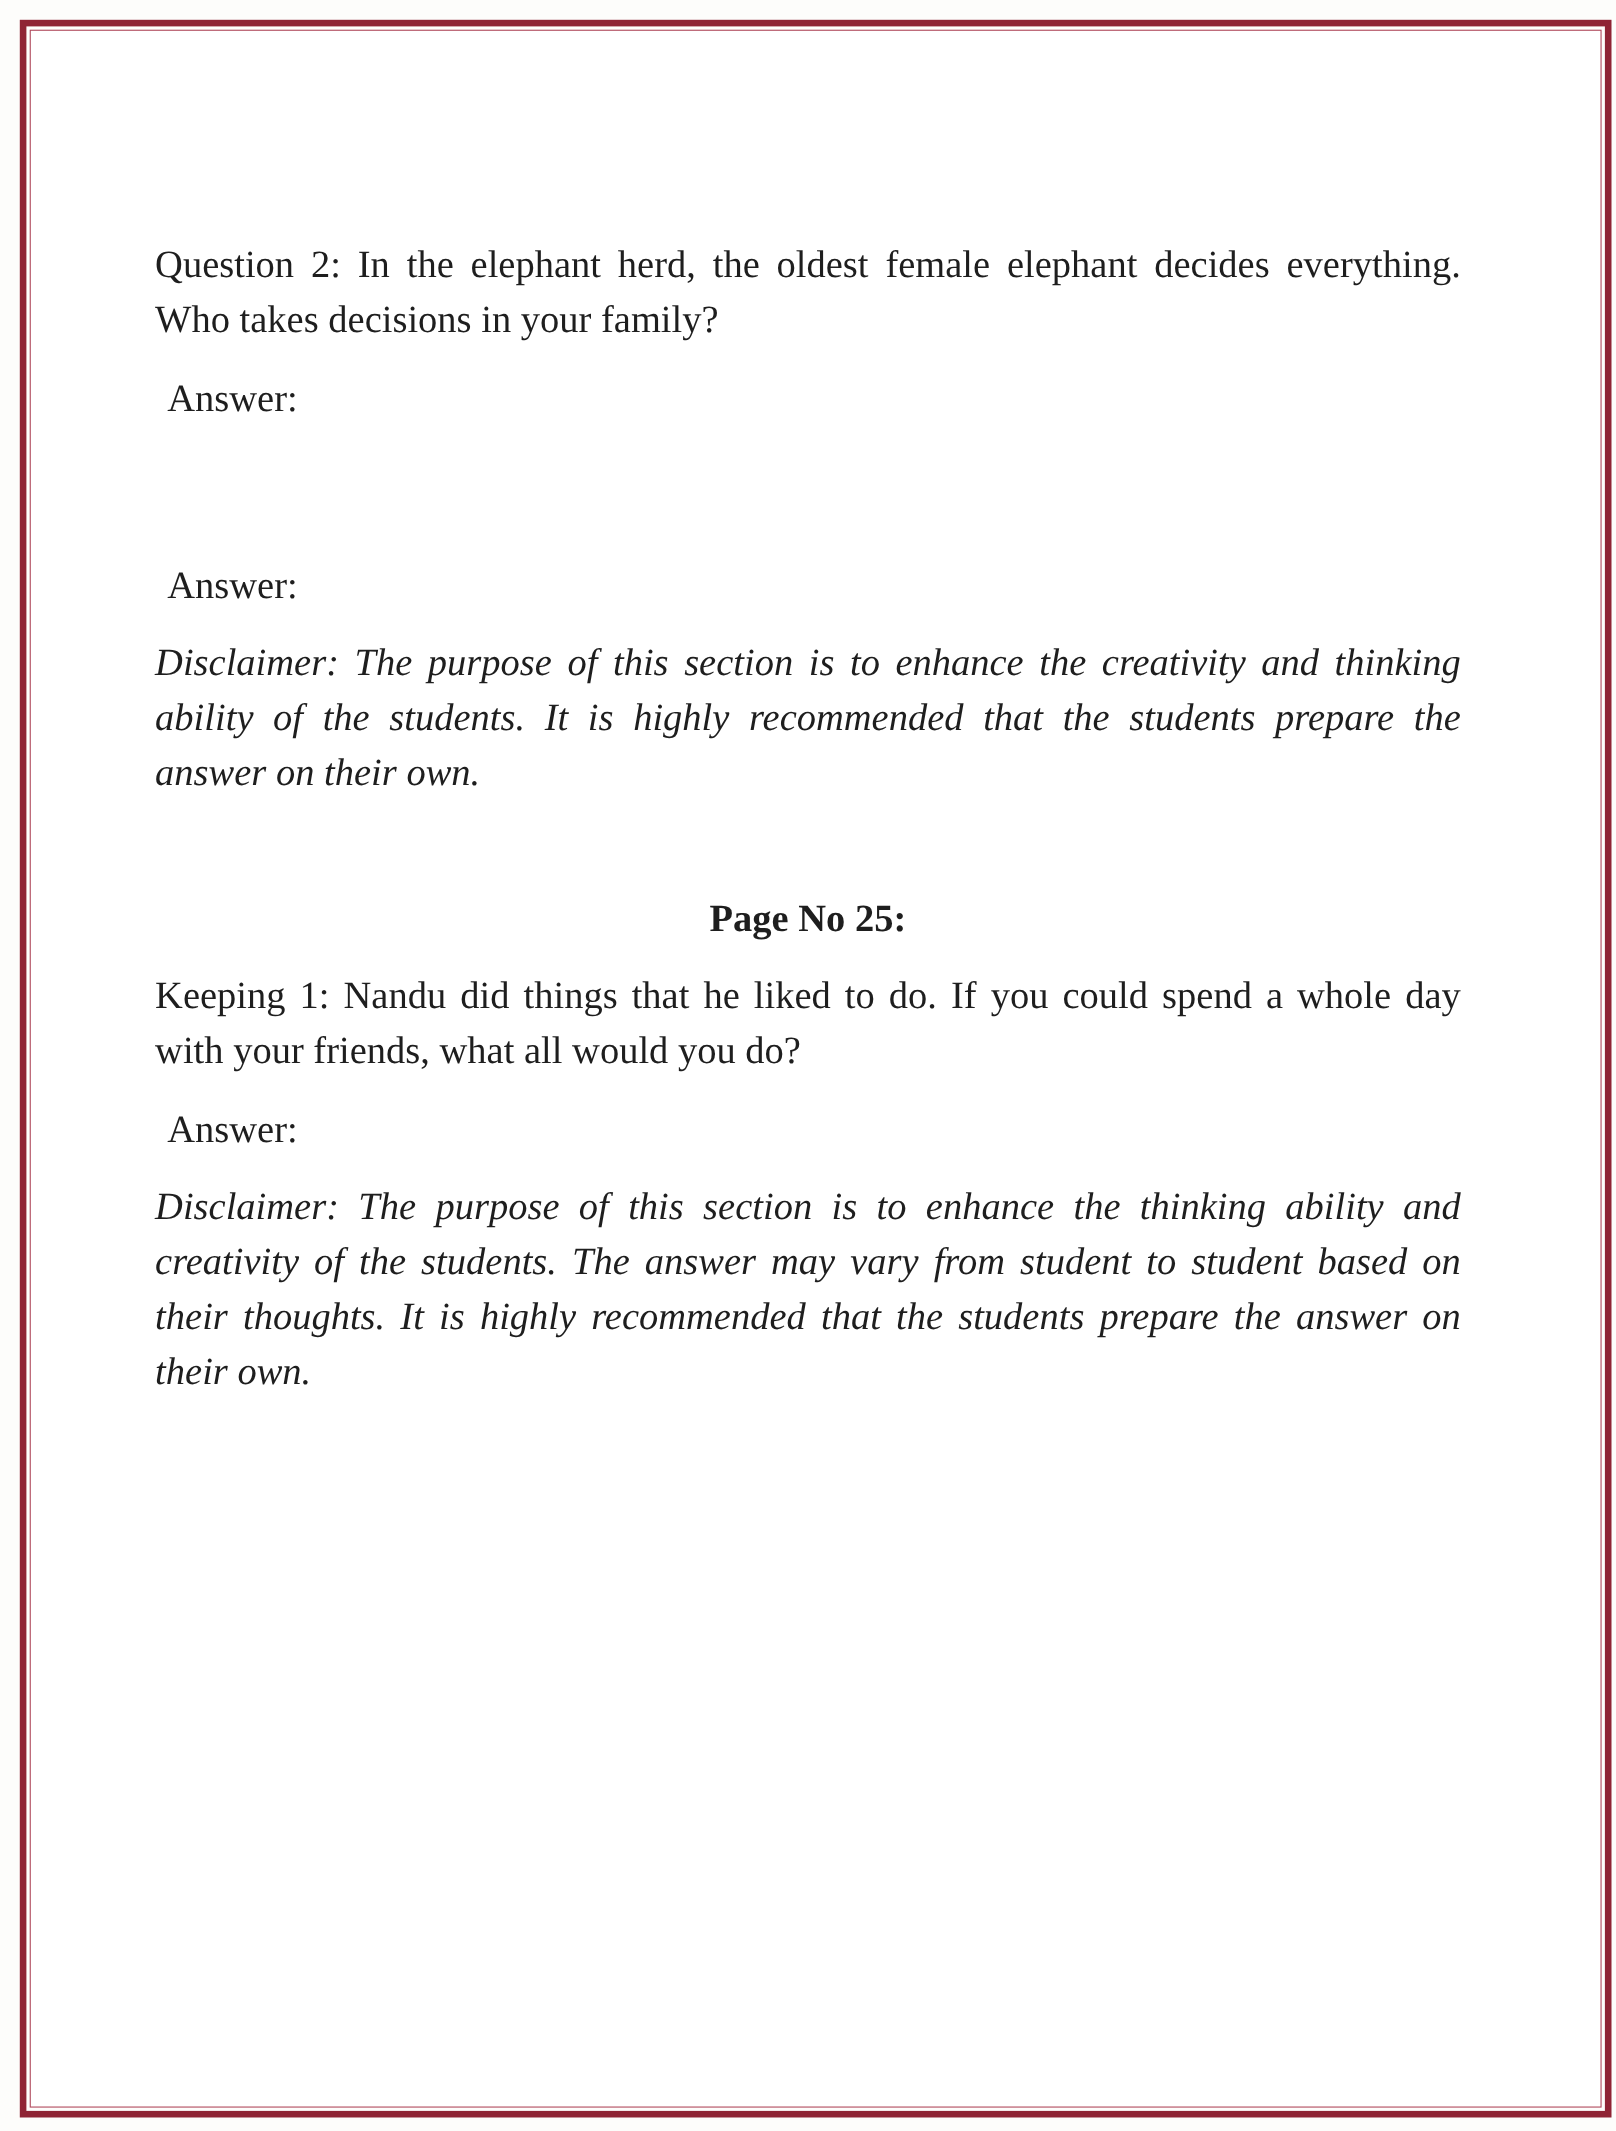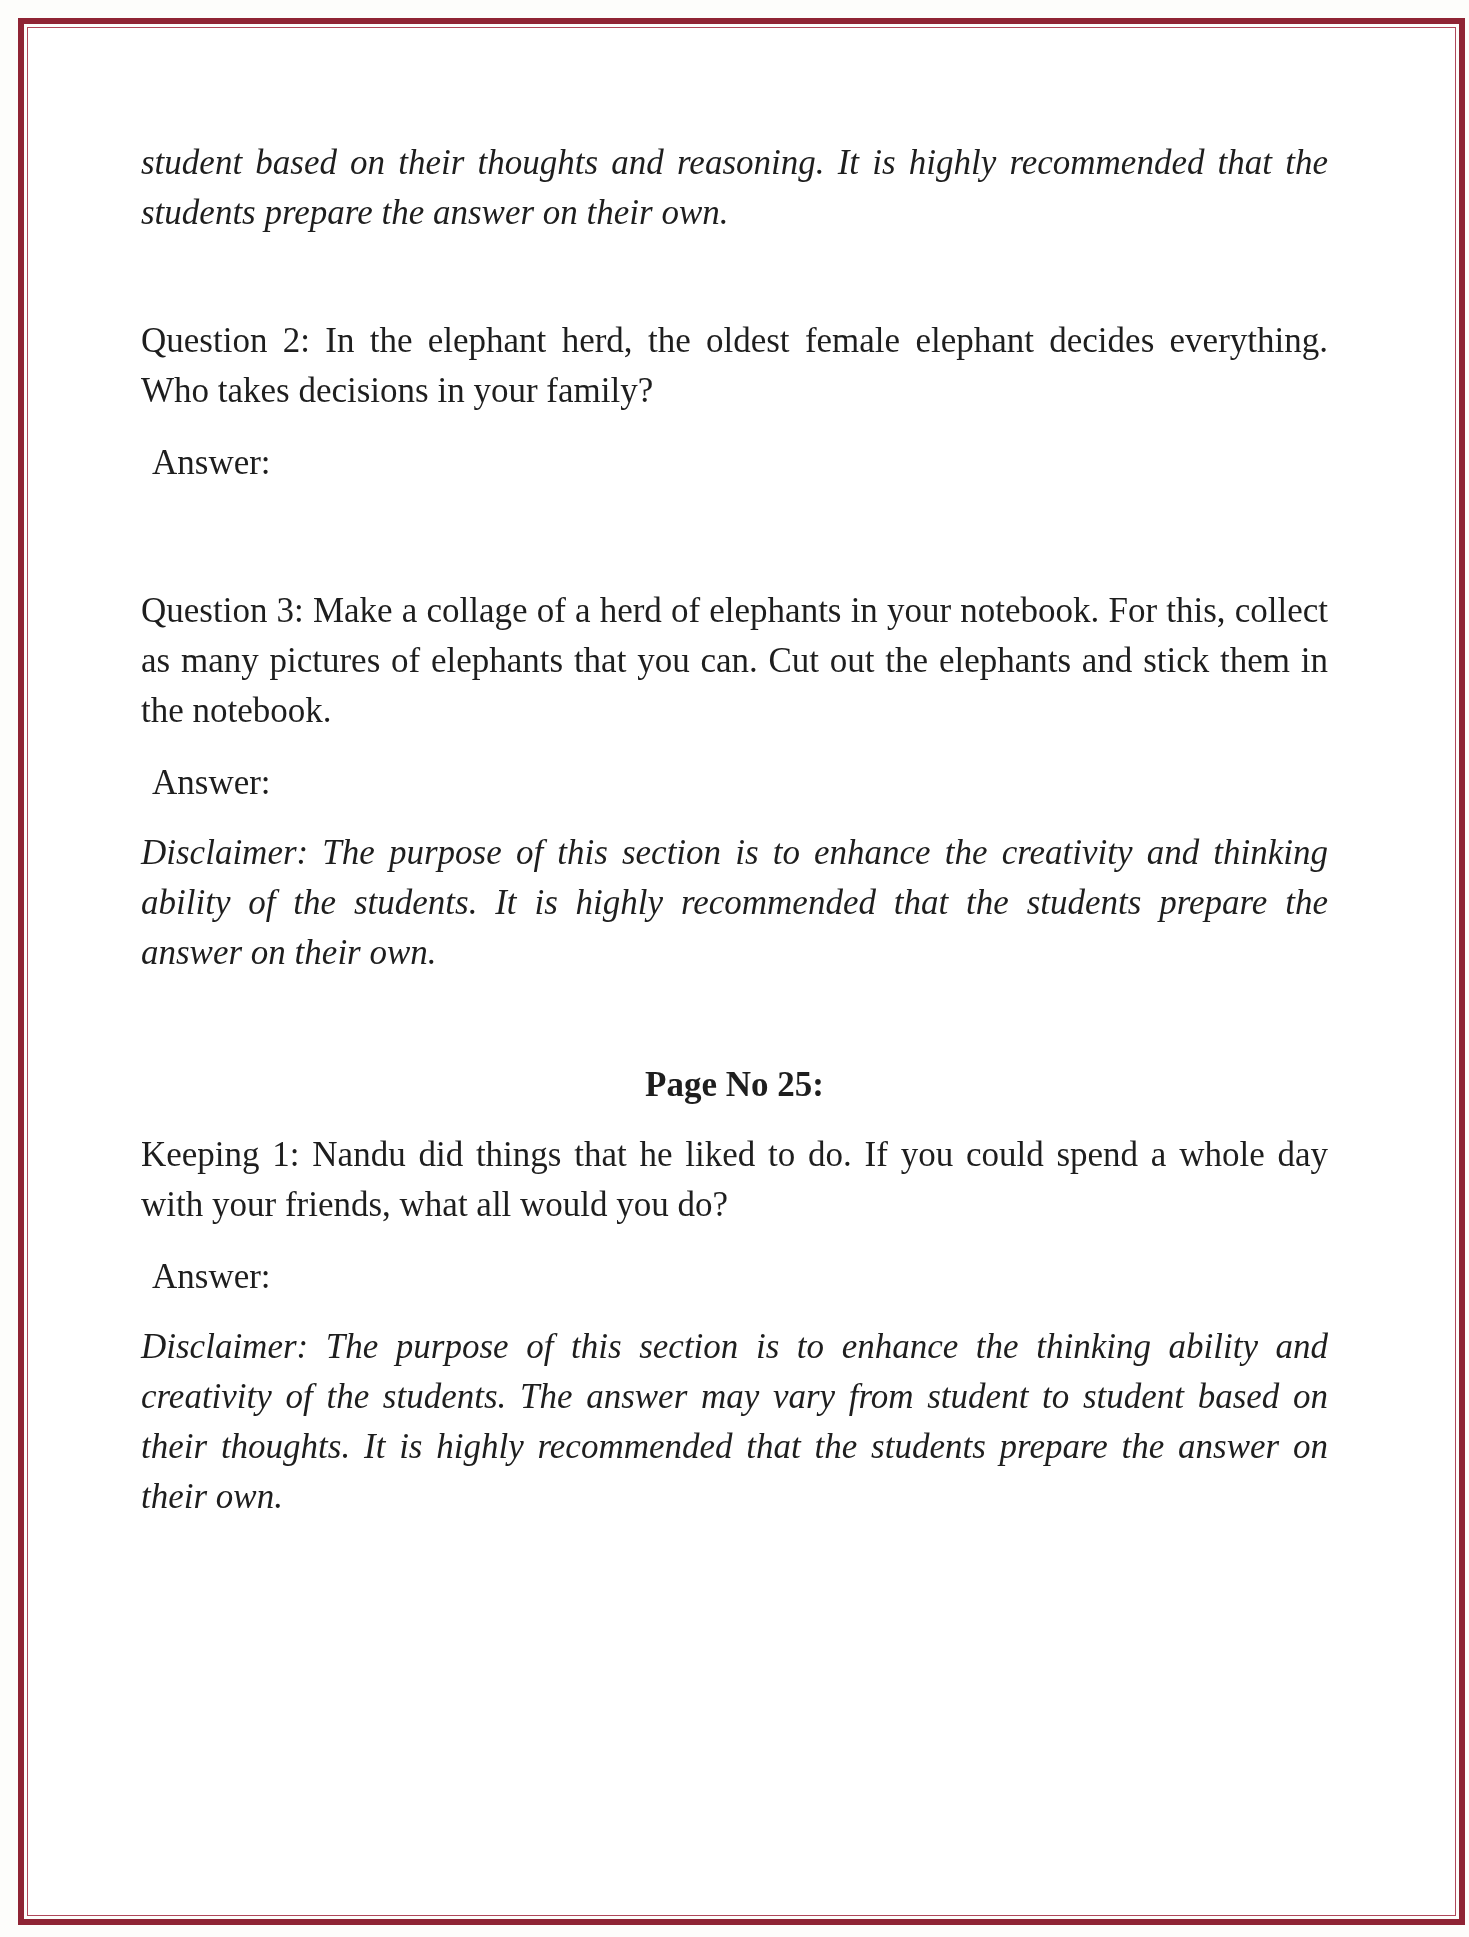--- a/index.html
+++ b/index.html
@@ -66,33 +66,31 @@
     }
   </style>
 </head>
 <body>
 
 <div class="frame-outer"></div>
 <div class="frame-inner"></div>
 
 <div class="content">
 
-  <p class="para italic">student based on their thoughts and reasoning. It is highly recommended that the students prepare the answer on their own.</p>
 
   <div class="section-gap"></div>
 
   <div>
     <p class="para"><span class="bold">Question 2:</span><span> In the elephant herd, the oldest female elephant decides everything. Who takes decisions in your family?</span></p>
     <p class="para answer-label">Answer:</p>
   </div>
 
   <div class="section-gap"></div>
 
   <div>
-    <p class="para"><span class="bold">Question 3:</span><span> Make a collage of a herd of elephants in your notebook. For this, collect as many pictures of elephants that you can. Cut out the elephants and stick them in the notebook.</span></p>
     <p class="para answer-label">Answer:</p>
     <p class="para italic"><span class="bold">Disclaimer:</span><span> The purpose of this section is to enhance the creativity and thinking ability of the students. It is highly recommended that the students prepare the answer on their own.</span></p>
   </div>
 
   <div class="section-gap"></div>
 
   <p class="para center-heading">Page No 25:</p>
 
   <div>
     <p class="para"><span class="bold">Keeping 1:</span><span> Nandu did things that he liked to do. If you could spend a whole day with your friends, what all would you do?</span></p>

